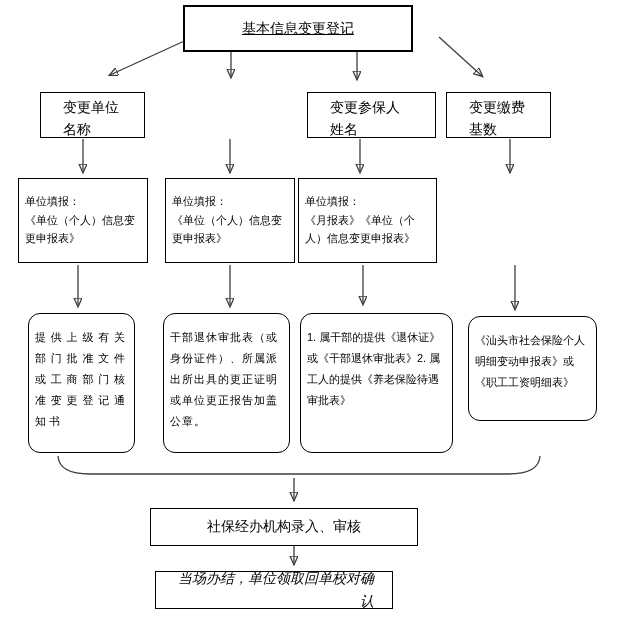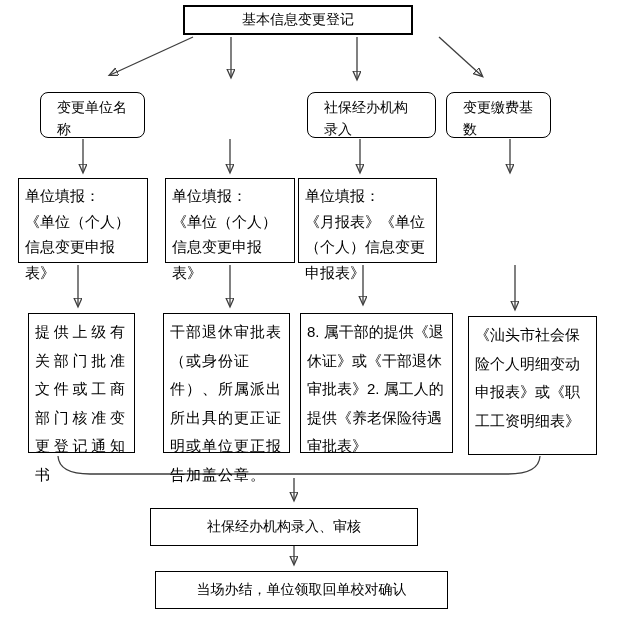--- a/index.html
+++ b/index.html
@@ -14,58 +14,59 @@
     background: #ffffff;
     font-family: "Liberation Sans", sans-serif;
     color: #000000;
     overflow: hidden;
   }
   .node {
     position: absolute;
     box-sizing: border-box;
     border: 1px solid #000000;
     background: #ffffff;
-    font-size: 15px;
+    font-size: 11px;
     line-height: 1.65;
-    padding: 4px 6px;
+    padding: 13px 6px;
     white-space: pre-wrap;
   }
   .title-node {
-    left: 183px; top: 5px; width: 230px; height: 30px;
+    left: 183px; top: 5px; width: 230px; height: 47px;
     border-width: 2px;
     font-size: 14px;
     display: flex; align-items: center; justify-content: center;
     padding: 0;
+    text-decoration: underline;
   }
-  .row2 { top: 92px; height: 46px; font-size: 14px; line-height: 1.55; padding: 4px 16px; border-radius: 8px; }
+  .row2 { top: 92px; height: 46px; font-size: 14px; line-height: 1.55; padding: 4px 22px; }
   #b1 { left: 40px;  width: 105px; }
   #b2 { left: 155px; width: 138px; }
   #b3 { left: 307px; width: 129px; }
   #b4 { left: 446px; width: 105px; }
 
   .row3 { top: 178px; height: 85px; line-height: 1.7; }
   #c1 { left: 18px;  width: 130px; }
   #c2 { left: 165px; width: 130px; }
   #c3 { left: 298px; width: 139px; }
   #c4 { left: 443px; width: 165px; }
 
-  .row4 { top: 313px; height: 140px; line-height: 1.9; }
+  .row4 { top: 313px; height: 140px; line-height: 1.9; border-radius: 12px; }
   #d1 { left: 28px;  width: 107px; letter-spacing: 3px; text-align: justify; }
   #d2 { left: 163px; width: 127px; letter-spacing: 1px; }
   #d3 { left: 300px; width: 153px; }
-  #d4 { left: 468px; width: 129px; top: 316px; height: 139px; }
+  #d4 { left: 468px; width: 129px; top: 316px; height: 105px; }
 
   .final-node {
     font-size: 14px;
     display: flex; align-items: center; justify-content: center;
     text-align: right;
     padding: 18px;
   }
   #e1 { left: 150px; top: 508px; width: 268px; height: 35px; }
-  #e2 { left: 155px; top: 571px; width: 293px; height: 37px; }
+  #e2 { left: 155px; top: 571px; width: 238px; height: 37px; font-style: italic; }
 
   #connector-layer {
     position: absolute;
     left: 0; top: 0;
     width: 619px; height: 619px;
     pointer-events: none;
   }
   #connector-layer line, #connector-layer path {
     stroke: #3d3d3d;
     stroke-width: 1.3;
@@ -102,31 +103,31 @@
     <path d="M 58 456 Q 59 474 90 474 L 508 474 Q 539 474 540 456"></path>
 
     <line x1="294" y1="478" x2="294" y2="500" marker-end="url(#ah)"></line>
 
     <line x1="294" y1="545" x2="294" y2="564" marker-end="url(#ah)"></line>
   </svg>
 
   <div class="node title-node">基本信息变更登记</div>
 
   <div id="b1" class="node row2">变更单位名称</div>
-  <div id="b3" class="node row2">社保经办机构录入</div>
+  <div id="b3" class="node row2">变更参保人姓名</div>
   <div id="b4" class="node row2">变更缴费基数</div>
 
   <div id="c1" class="node row3">单位填报：
 《单位（个人）信息变更申报表》</div>
   <div id="c2" class="node row3">单位填报：
 《单位（个人）信息变更申报表》</div>
   <div id="c3" class="node row3">单位填报：
 《月报表》《单位（个人）信息变更申报表》</div>
 
   <div id="d1" class="node row4">提供上级有关部门批准文件或工商部门核准变更登记通知书</div>
   <div id="d2" class="node row4">干部退休审批表（或身份证件）、所属派出所出具的更正证明或单位更正报告加盖公章。</div>
-  <div id="d3" class="node row4">8. 属干部的提供《退休证》或《干部退休审批表》2. 属工人的提供《养老保险待遇审批表》</div>
+  <div id="d3" class="node row4">1. 属干部的提供《退休证》或《干部退休审批表》2. 属工人的提供《养老保险待遇审批表》</div>
   <div id="d4" class="node row4">《汕头市社会保险个人明细变动申报表》或《职工工资明细表》</div>
 
   <div id="e1" class="node final-node">社保经办机构录入、审核</div>
   <div id="e2" class="node final-node">当场办结，单位领取回单校对确认</div>
 
 </div>
 
 </body></html>

